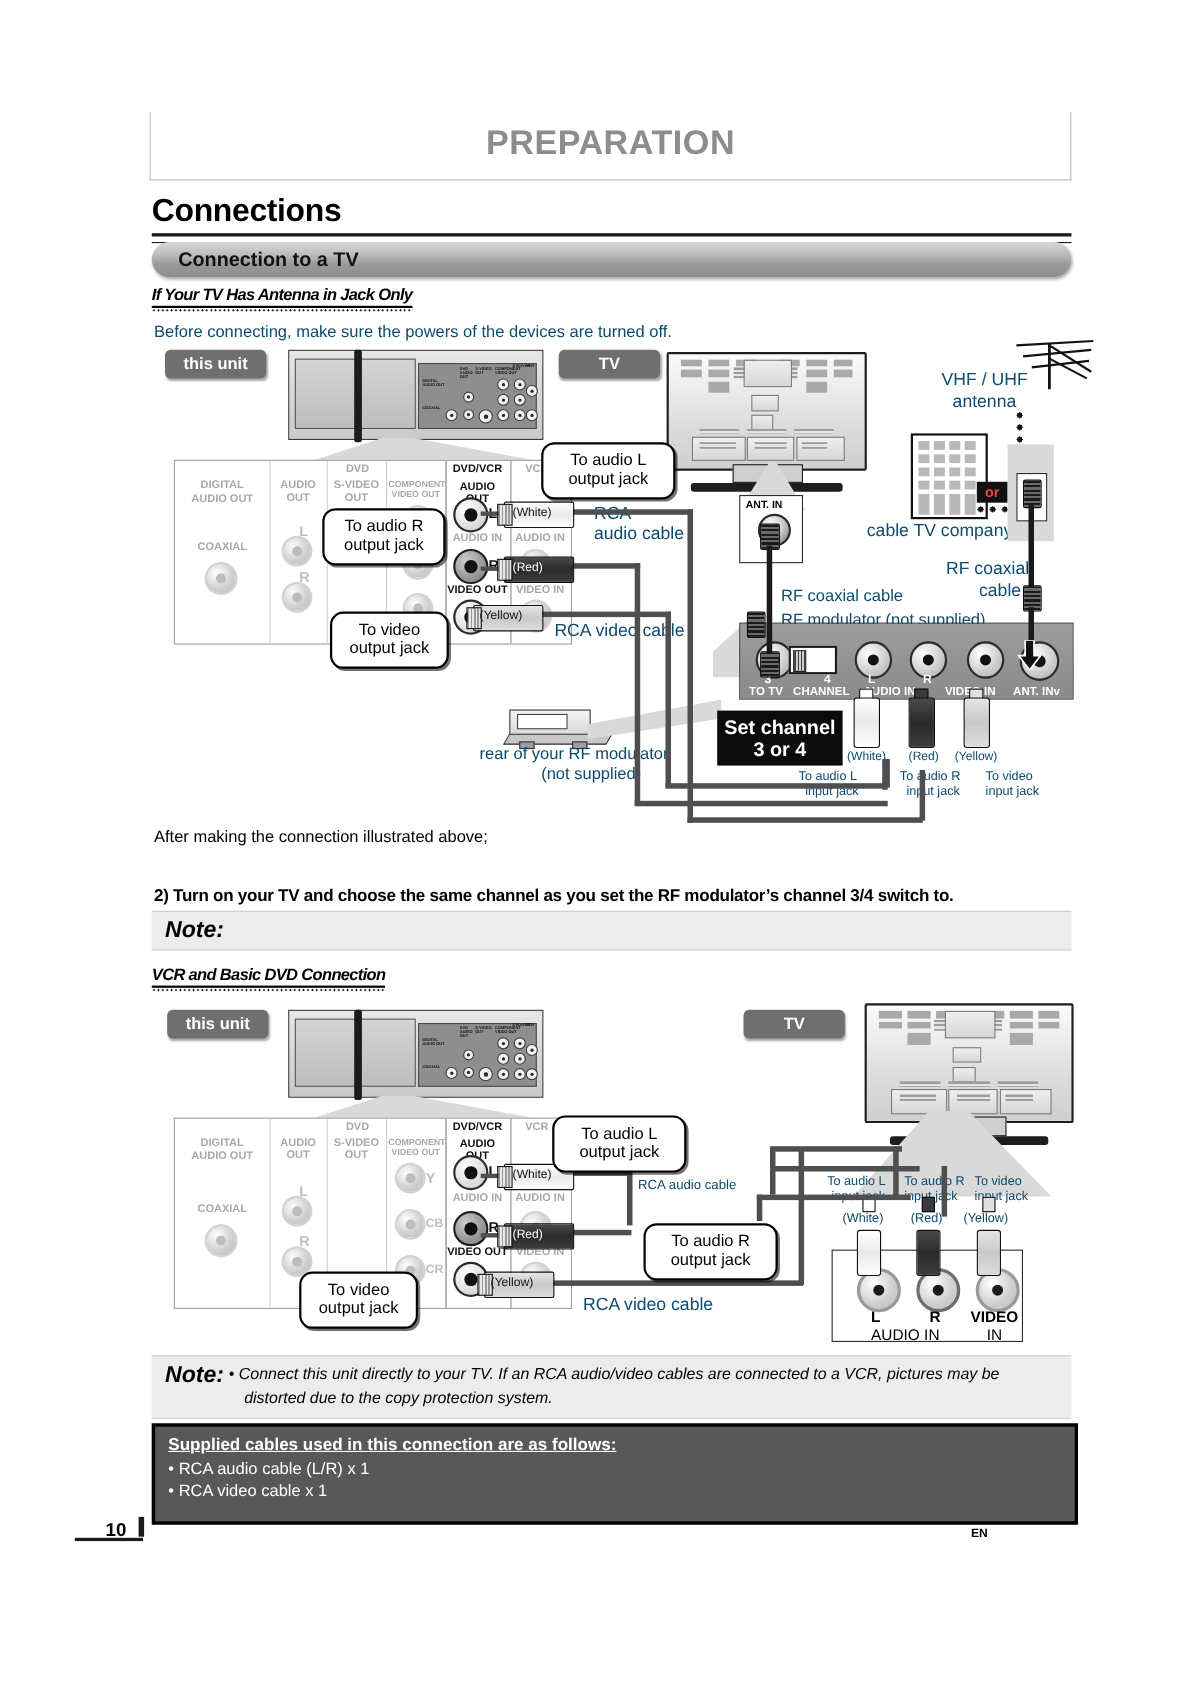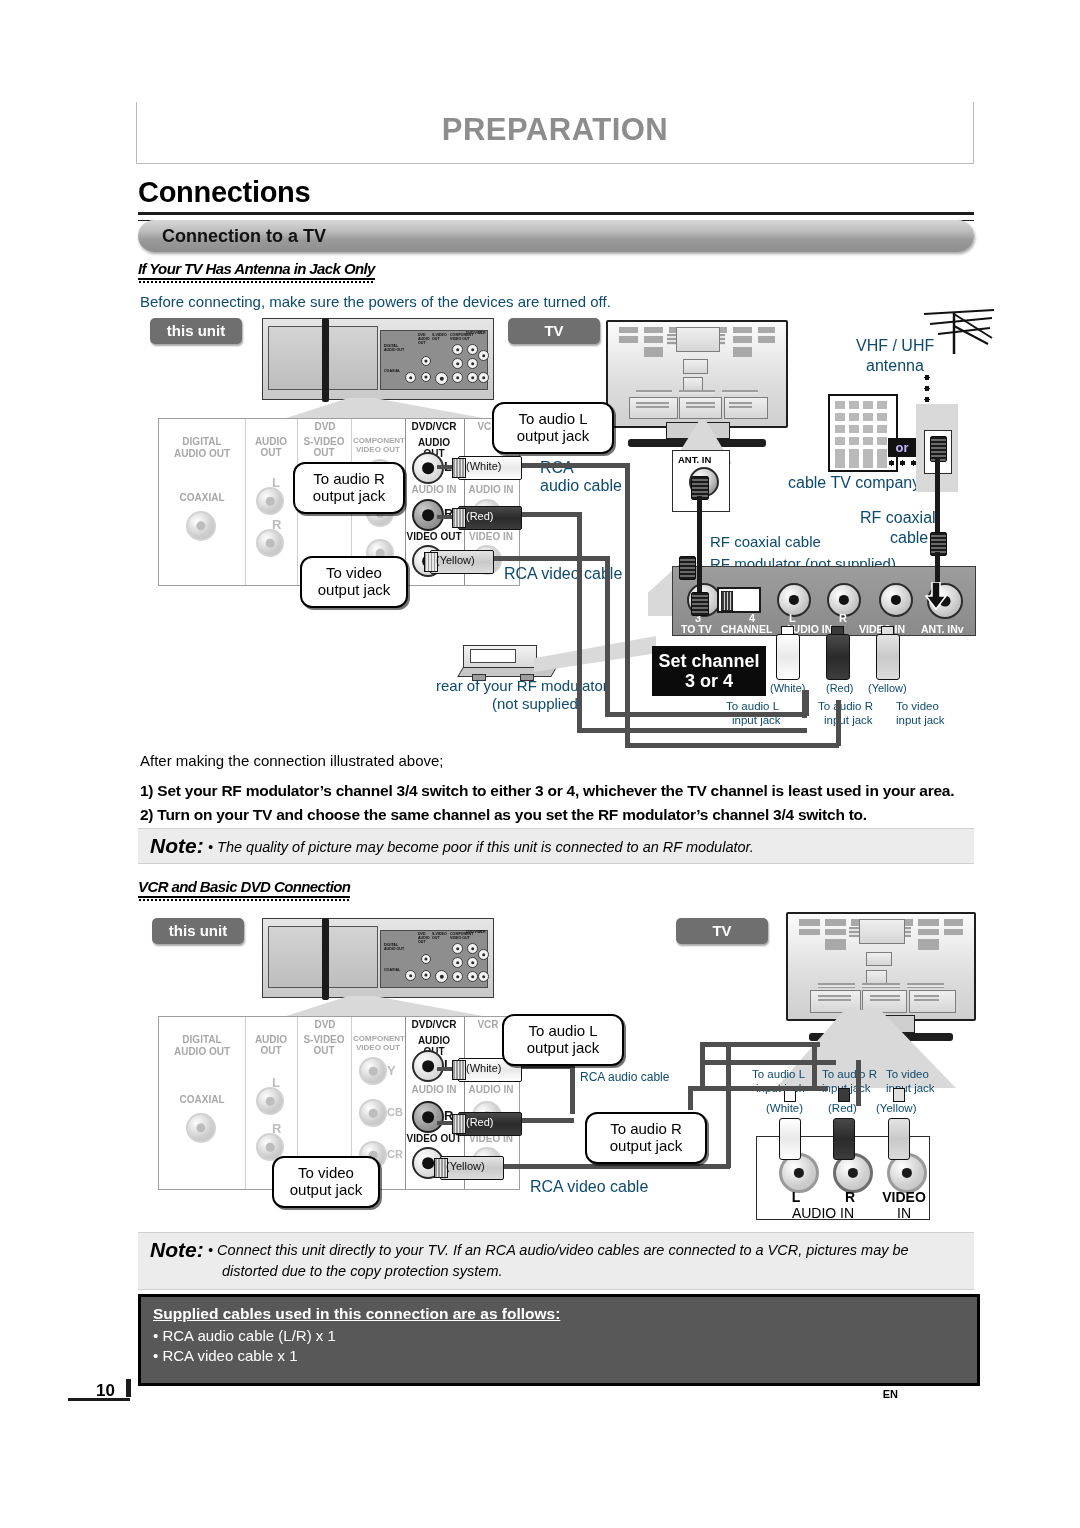--- a/index.html
+++ b/index.html
@@ -78,21 +78,21 @@
   .tv-body{position:absolute;left:0;top:0;right:0;bottom:16%;background:linear-gradient(to bottom,#fbfbfb,#dcdcdc 62%,#cfcfcf);border:2px solid #1e1e1e;border-radius:2px;}
   .tv-stand{position:absolute;left:33%;width:34%;height:12%;bottom:7%;background:#cfcfcf;border:1.5px solid #1e1e1e;}
   .tv-base{position:absolute;left:12%;width:76%;height:6%;bottom:1%;background:#1e1e1e;border-radius:3px;}
   .vnt{position:absolute;background:#a9a9a9;}
   .vblock{position:absolute;background:linear-gradient(to bottom,#efefef,#d6d6d6);border:1px solid #7d7d7d;}
   .vstripe{position:absolute;background:repeating-linear-gradient(to bottom,#9d9d9d 0 2px,#e3e3e3 2px 4px);}
 
   
   .bldg{position:absolute;border:2px solid #111;background:#fff;}
   .win{position:absolute;background:#b9b9b9;}
-  .orbox{position:absolute;background:#111;color:#c4b5fd;font-size:13px;font-weight:bold;text-align:center;line-height:19px;height:19px;}
+  .orbox{position:absolute;background:#111;color:#ef4444;font-size:13px;font-weight:bold;text-align:center;line-height:19px;height:19px;}
   .dotline{position:absolute;background-image:radial-gradient(circle,#111 42%,transparent 43%);}
   .shade{position:absolute;background:#d9d9d9;}
 
   
   .rfmod{position:absolute;background:linear-gradient(to bottom,#9d9d9d,#8a8a8a);border:1.5px solid #3a3a3a;}
   .rfj{position:absolute;border-radius:50%;background:radial-gradient(circle at 35% 32%,#fff,#d4d4d4 50%,#a8a8a8);border:2px solid #2c2c2c;}
   .rfj i{position:absolute;left:50%;top:50%;transform:translate(-50%,-50%);width:34%;height:34%;border-radius:50%;background:#121212;}
   .rflbl{position:absolute;font-size:10.5px;font-weight:bold;color:#fff;white-space:nowrap;}
   .rfnum{position:absolute;font-size:11px;font-weight:bold;color:#fff;}
   .swbox{position:absolute;background:#fff;border:2px solid #1b1b1b;}
@@ -492,26 +492,24 @@
 
     <div class="ptext" style="left:726px;top:700px;font-size:11.5px;">To audio L</div>
     <div class="ptext" style="left:732px;top:714px;font-size:11.5px;">input jack</div>
     <div class="ptext" style="left:818px;top:700px;font-size:11.5px;">To audio R</div>
     <div class="ptext" style="left:824px;top:714px;font-size:11.5px;">input jack</div>
     <div class="ptext" style="left:896px;top:700px;font-size:11.5px;">To video</div>
     <div class="ptext" style="left:896px;top:714px;font-size:11.5px;">input jack</div>
   </div>
 
   <div class="after" style="top:752px;">After making the connection illustrated above;</div>
-  <div class="step" style="top:782px;width:840px;">1) Set your RF modulator’s channel 3/4 switch to either 3 or 4, whichever the TV channel is least used in your area.</div>
   <div class="step" style="top:806px;width:840px;">2) Turn on your TV and choose the same channel as you set the RF modulator’s channel 3/4 switch to.</div>
 
   <div class="noteband" style="left:138px;top:828px;width:836px;height:34px;"></div>
   <div class="notelbl" style="left:150px;top:834px;">Note:</div>
-  <div class="notetxt" style="left:208px;top:838px;width:760px;">• The quality of picture may become poor if this unit is connected to an RF modulator.</div>
 
   <div class="h3" style="top:878px;">VCR and Basic DVD Connection</div>
 
   <div class="canvas" style="left:0;top:0;width:1080px;height:1528px;">
 
     <div class="tag" style="left:152px;top:918px;width:92px;">this unit</div>
     <div class="tag" style="left:676px;top:918px;width:92px;">TV</div>
 
     <div>
       <div class="dev" style="left:262px;top:918px;width:230px;height:78px;"></div>

